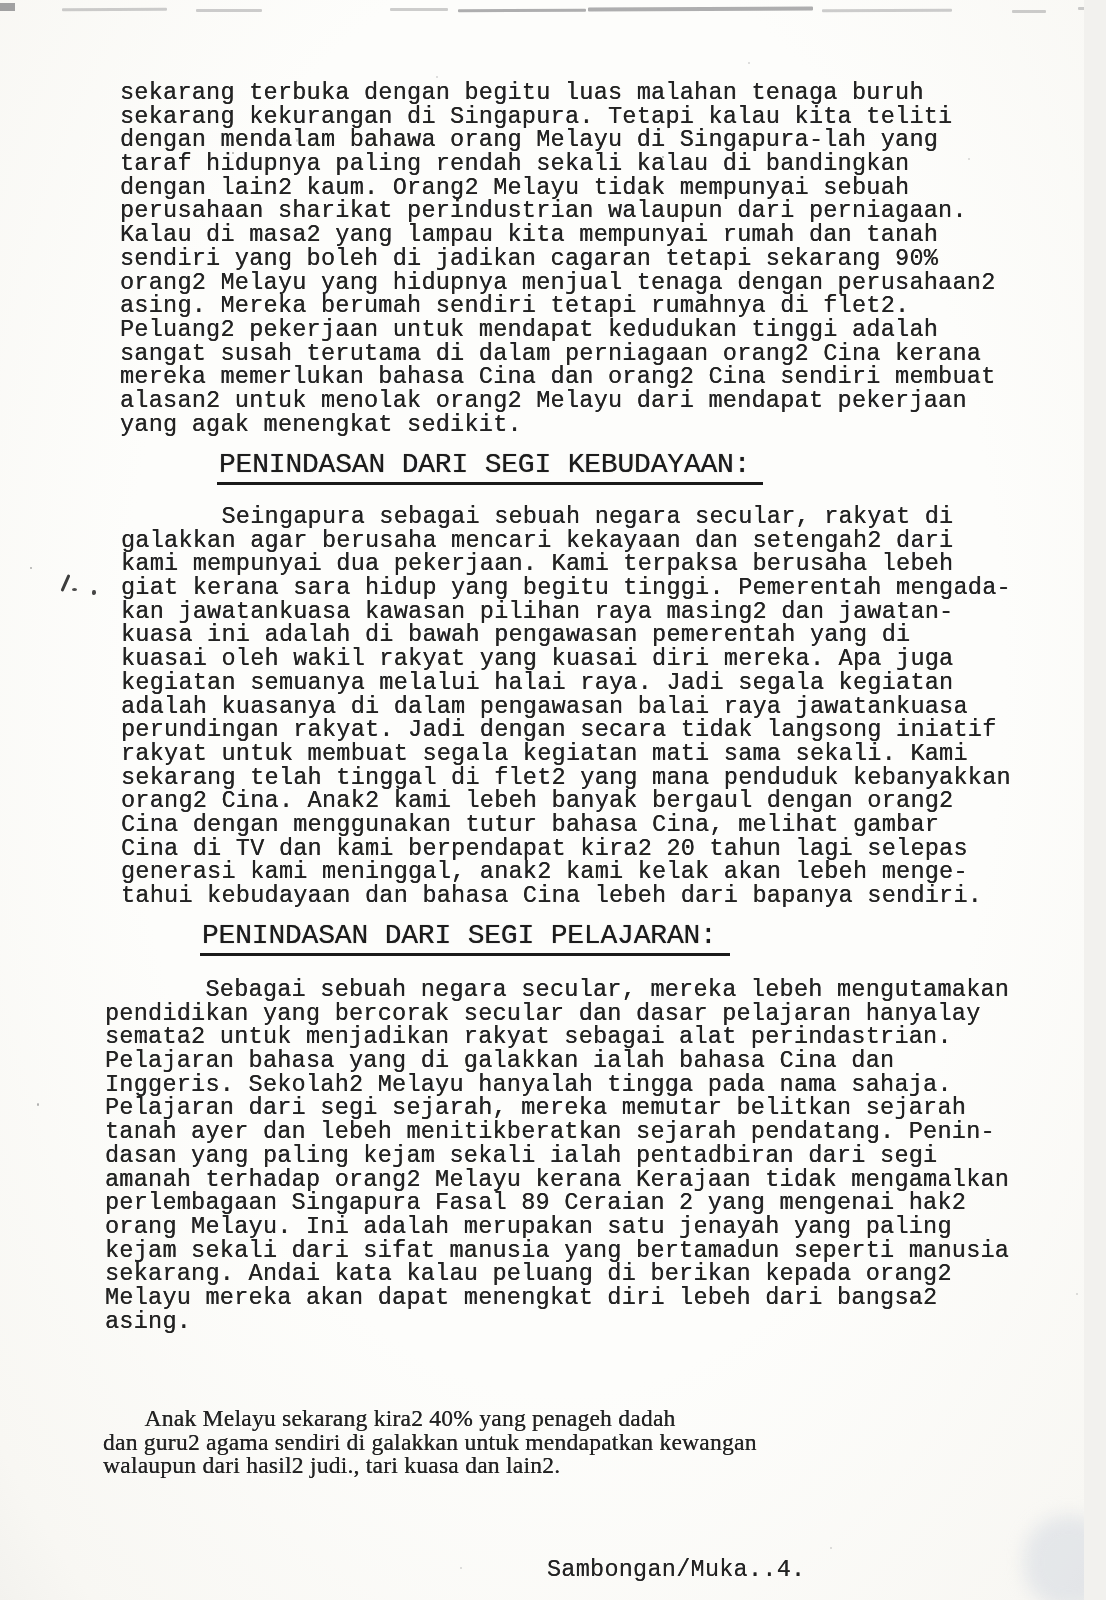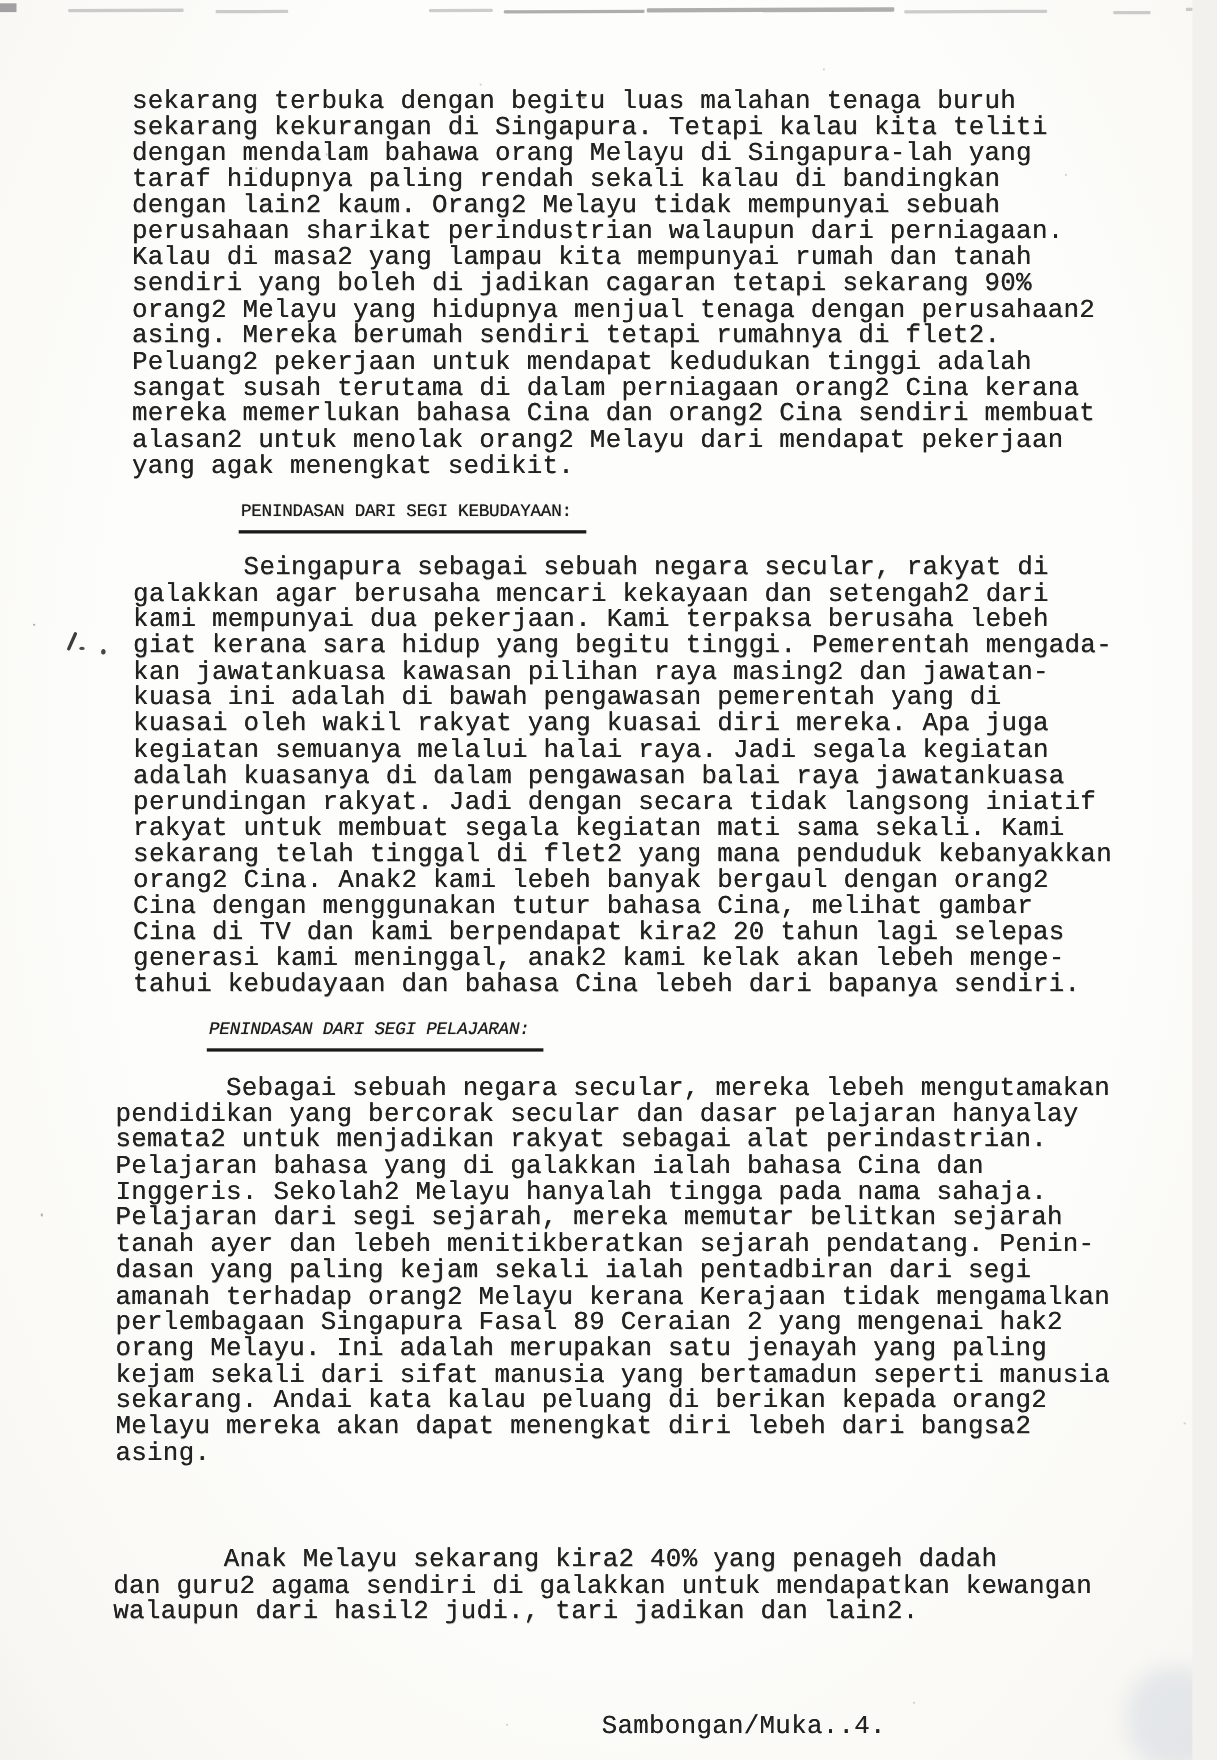--- a/index.html
+++ b/index.html
@@ -15,21 +15,21 @@
   }
   .para{position:absolute;white-space:pre;}
   .line{
     height:23.7px;line-height:23.7px;
     font-size:23.5px;letter-spacing:0.25px;
     color:#222;
     text-shadow:0 0 0.6px rgba(25,25,25,0.75), 0.4px 0.4px 0.4px rgba(40,40,40,0.25);
   }
   .heading{
     position:absolute;margin:0;font-weight:normal;white-space:pre;
-    font-size:16px;letter-spacing:-0.2px;line-height:26px;
+    font-size:28px;letter-spacing:-0.2px;line-height:26px;
     color:#1c1c1c;
     text-shadow:0 0 0.7px rgba(20,20,20,0.8);
     border-bottom:3.4px solid #1a1a1a;
     padding:0 13px 3.5px 2px;margin-left:-2px;
   }
   .footer-line{
     position:absolute;white-space:pre;
     font-size:23.5px;letter-spacing:0.25px;line-height:24px;
     color:#222;text-shadow:0 0 0.6px rgba(25,25,25,0.75);
   }
@@ -86,22 +86,22 @@
   <div class="artifact margin-dot"></div>
 
   <div class="artifact corner-shade"></div>
 
   <section class="para" style="left:120px;top:81px;"><div class="line">sekarang terbuka dengan begitu luas malahan tenaga buruh</div><div class="line">sekarang kekurangan di Singapura. Tetapi kalau kita teliti</div><div class="line">dengan mendalam bahawa orang Melayu di Singapura-lah yang</div><div class="line">taraf hidupnya paling rendah sekali kalau di bandingkan</div><div class="line">dengan lain2 kaum. Orang2 Melayu tidak mempunyai sebuah</div><div class="line">perusahaan sharikat perindustrian walaupun dari perniagaan.</div><div class="line">Kalau di masa2 yang lampau kita mempunyai rumah dan tanah</div><div class="line">sendiri yang boleh di jadikan cagaran tetapi sekarang 90%</div><div class="line">orang2 Melayu yang hidupnya menjual tenaga dengan perusahaan2</div><div class="line">asing. Mereka berumah sendiri tetapi rumahnya di flet2.</div><div class="line">Peluang2 pekerjaan untuk mendapat kedudukan tinggi adalah</div><div class="line">sangat susah terutama di dalam perniagaan orang2 Cina kerana</div><div class="line">mereka memerlukan bahasa Cina dan orang2 Cina sendiri membuat</div><div class="line">alasan2 untuk menolak orang2 Melayu dari mendapat pekerjaan</div><div class="line">yang agak menengkat sedikit.</div></section>
 
   <h2 class="heading" style="left:219px;top:452px;">PENINDASAN DARI SEGI KEBUDAYAAN:</h2>
 
   <section class="para" style="left:121px;top:505px;"><div class="line">       Seingapura sebagai sebuah negara secular, rakyat di</div><div class="line">galakkan agar berusaha mencari kekayaan dan setengah2 dari</div><div class="line">kami mempunyai dua pekerjaan. Kami terpaksa berusaha lebeh</div><div class="line">giat kerana sara hidup yang begitu tinggi. Pemerentah mengada-</div><div class="line">kan jawatankuasa kawasan pilihan raya masing2 dan jawatan-</div><div class="line">kuasa ini adalah di bawah pengawasan pemerentah yang di</div><div class="line">kuasai oleh wakil rakyat yang kuasai diri mereka. Apa juga</div><div class="line">kegiatan semuanya melalui halai raya. Jadi segala kegiatan</div><div class="line">adalah kuasanya di dalam pengawasan balai raya jawatankuasa</div><div class="line">perundingan rakyat. Jadi dengan secara tidak langsong iniatif</div><div class="line">rakyat untuk membuat segala kegiatan mati sama sekali. Kami</div><div class="line">sekarang telah tinggal di flet2 yang mana penduduk kebanyakkan</div><div class="line">orang2 Cina. Anak2 kami lebeh banyak bergaul dengan orang2</div><div class="line">Cina dengan menggunakan tutur bahasa Cina, melihat gambar</div><div class="line">Cina di TV dan kami berpendapat kira2 20 tahun lagi selepas</div><div class="line">generasi kami meninggal, anak2 kami kelak akan lebeh menge-</div><div class="line">tahui kebudayaan dan bahasa Cina lebeh dari bapanya sendiri.</div></section>
 
-  <h2 class="heading" style="left:190px;top:923px;font-style:italic;">PENINDASAN DARI SEGI PELAJARAN:</h2>
+  <h2 class="heading" style="left:202px;top:923px;">PENINDASAN DARI SEGI PELAJARAN:</h2>
 
   <section class="para" style="left:105px;top:978px;"><div class="line">       Sebagai sebuah negara secular, mereka lebeh mengutamakan</div><div class="line">pendidikan yang bercorak secular dan dasar pelajaran hanyalay</div><div class="line">semata2 untuk menjadikan rakyat sebagai alat perindastrian.</div><div class="line">Pelajaran bahasa yang di galakkan ialah bahasa Cina dan</div><div class="line">Inggeris. Sekolah2 Melayu hanyalah tingga pada nama sahaja.</div><div class="line">Pelajaran dari segi sejarah, mereka memutar belitkan sejarah</div><div class="line">tanah ayer dan lebeh menitikberatkan sejarah pendatang. Penin-</div><div class="line">dasan yang paling kejam sekali ialah pentadbiran dari segi</div><div class="line">amanah terhadap orang2 Melayu kerana Kerajaan tidak mengamalkan</div><div class="line">perlembagaan Singapura Fasal 89 Ceraian 2 yang mengenai hak2</div><div class="line">orang Melayu. Ini adalah merupakan satu jenayah yang paling</div><div class="line">kejam sekali dari sifat manusia yang bertamadun seperti manusia</div><div class="line">sekarang. Andai kata kalau peluang di berikan kepada orang2</div><div class="line">Melayu mereka akan dapat menengkat diri lebeh dari bangsa2</div><div class="line">asing.</div></section>
 
 
-  <section class="para" style="left:103px;top:1407px;"><div class="line">       Anak Melayu sekarang kira2 40% yang penageh dadah</div><div class="line">dan guru2 agama sendiri di galakkan untuk mendapatkan kewangan</div><div class="line">walaupun dari hasil2 judi., tari jadikan dan lain2.</div></section>
+  <section class="para" style="left:103px;top:1407px;font-family:Liberation Serif, serif;"><div class="line">       Anak Melayu sekarang kira2 40% yang penageh dadah</div><div class="line">dan guru2 agama sendiri di galakkan untuk mendapatkan kewangan</div><div class="line">walaupun dari hasil2 judi., tari kuasa dan lain2.</div></section>
 
   <div class="footer-line" style="left:547px;top:1558px;">Sambongan/Muka..4.</div>
 
 </div>
 
 </body></html>

